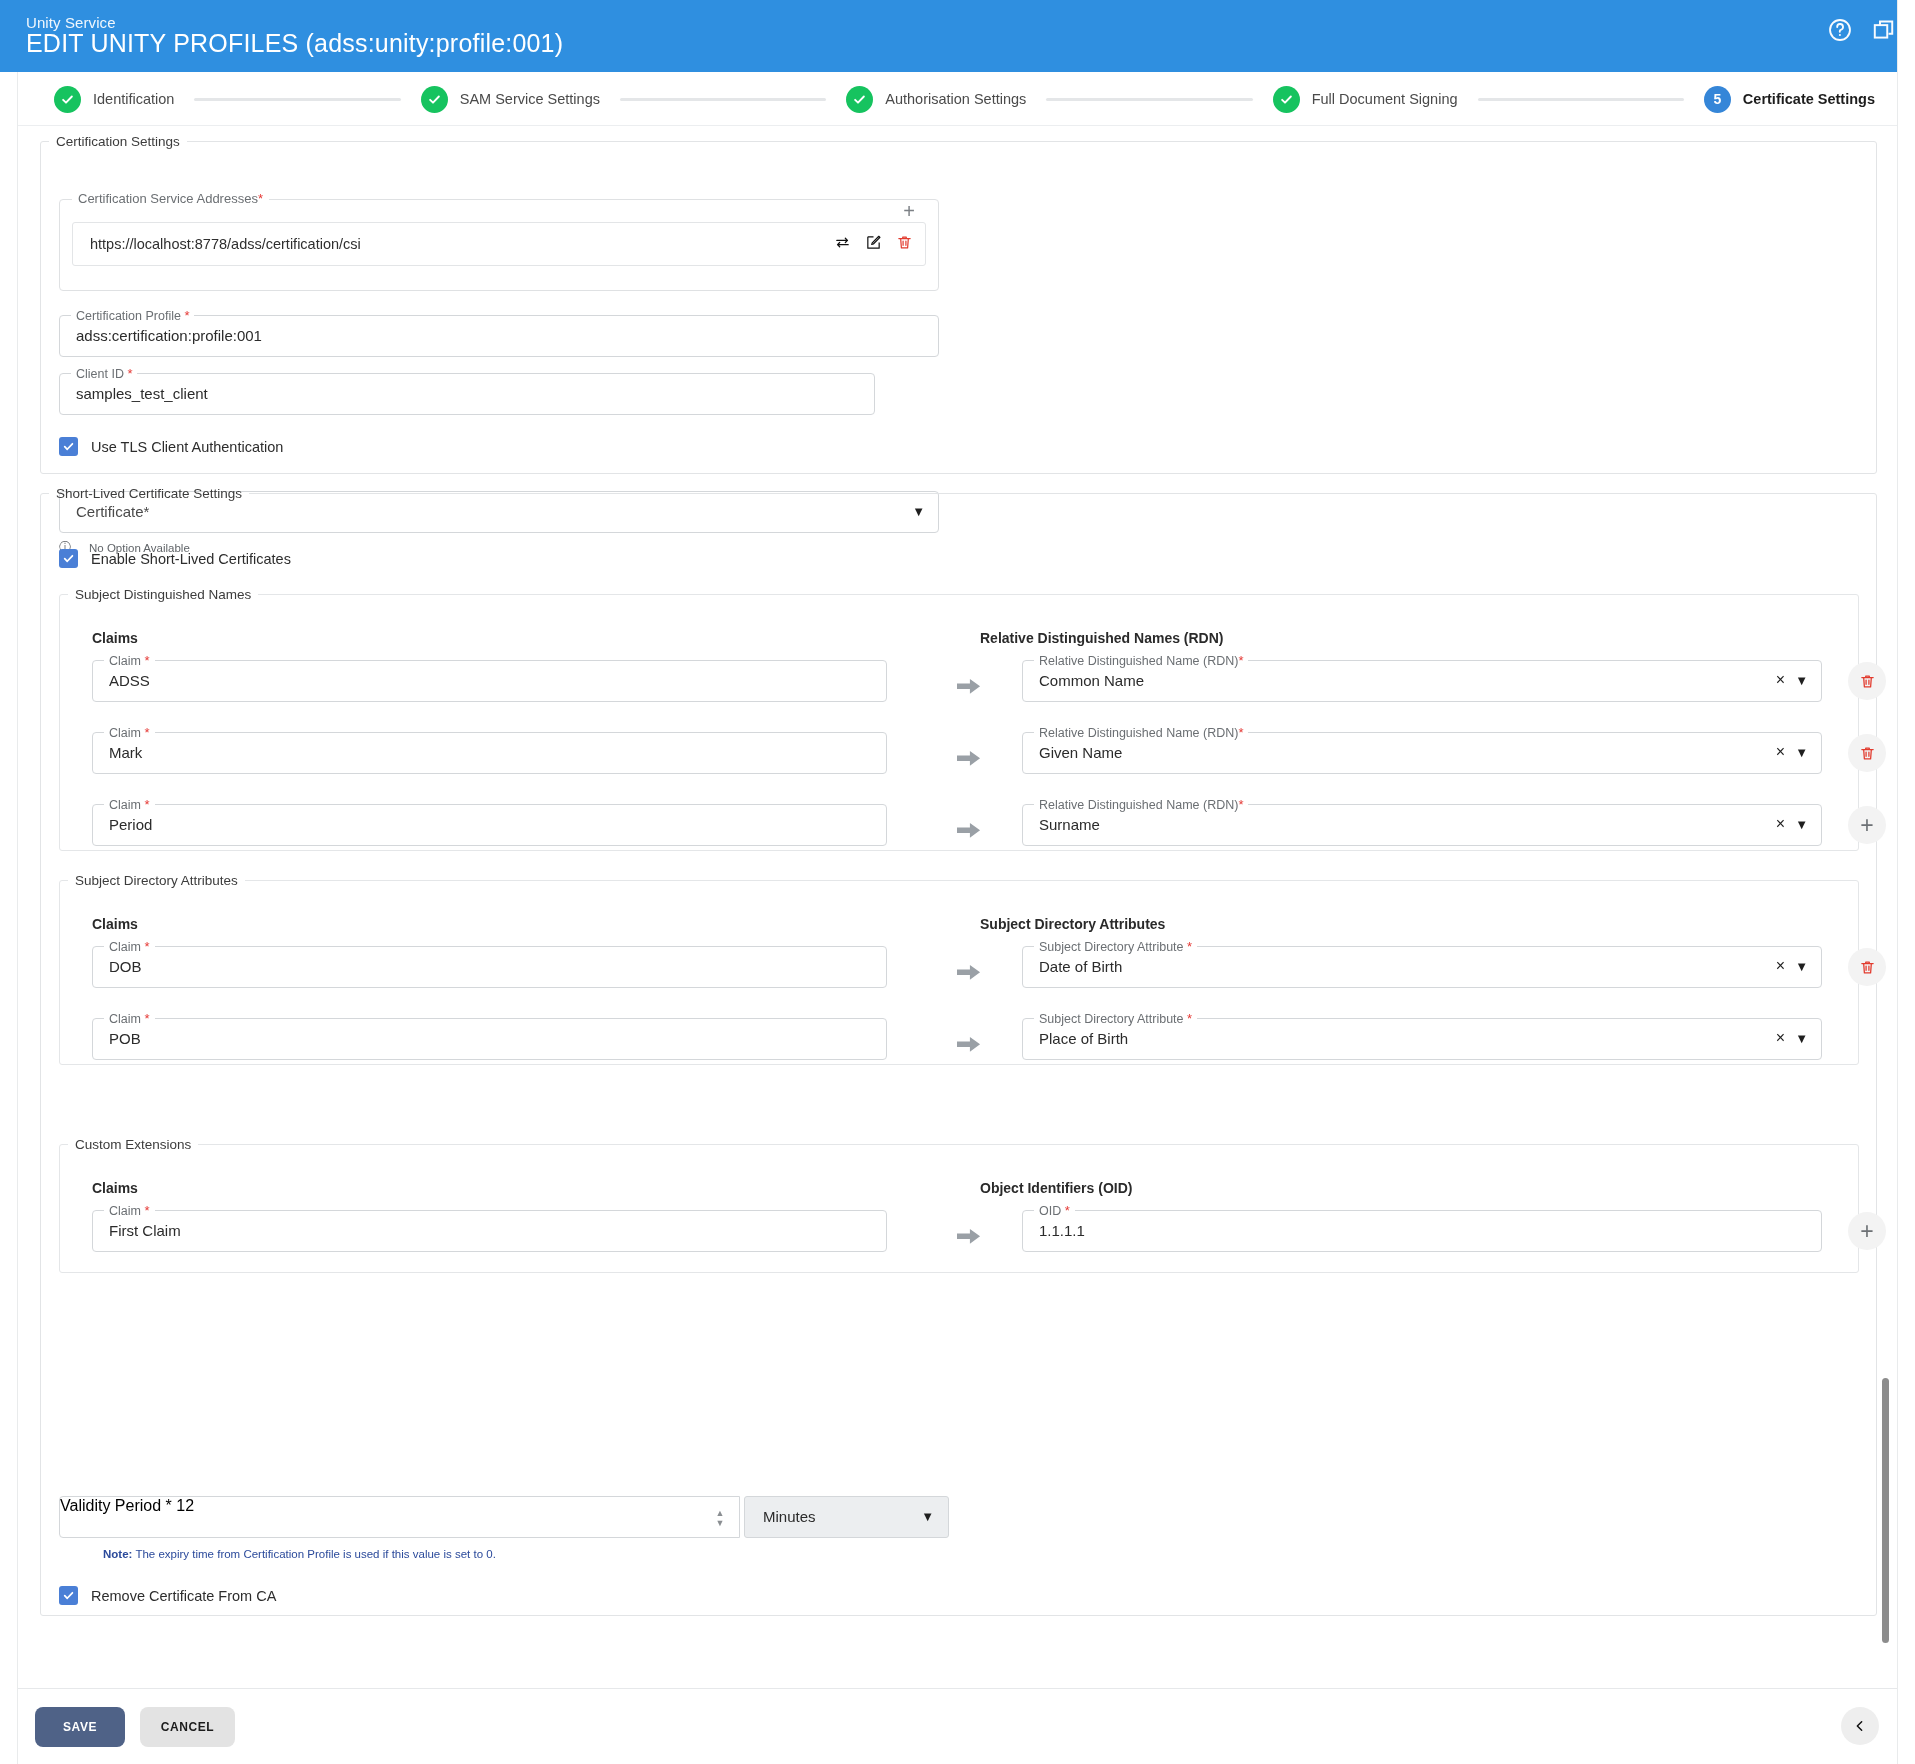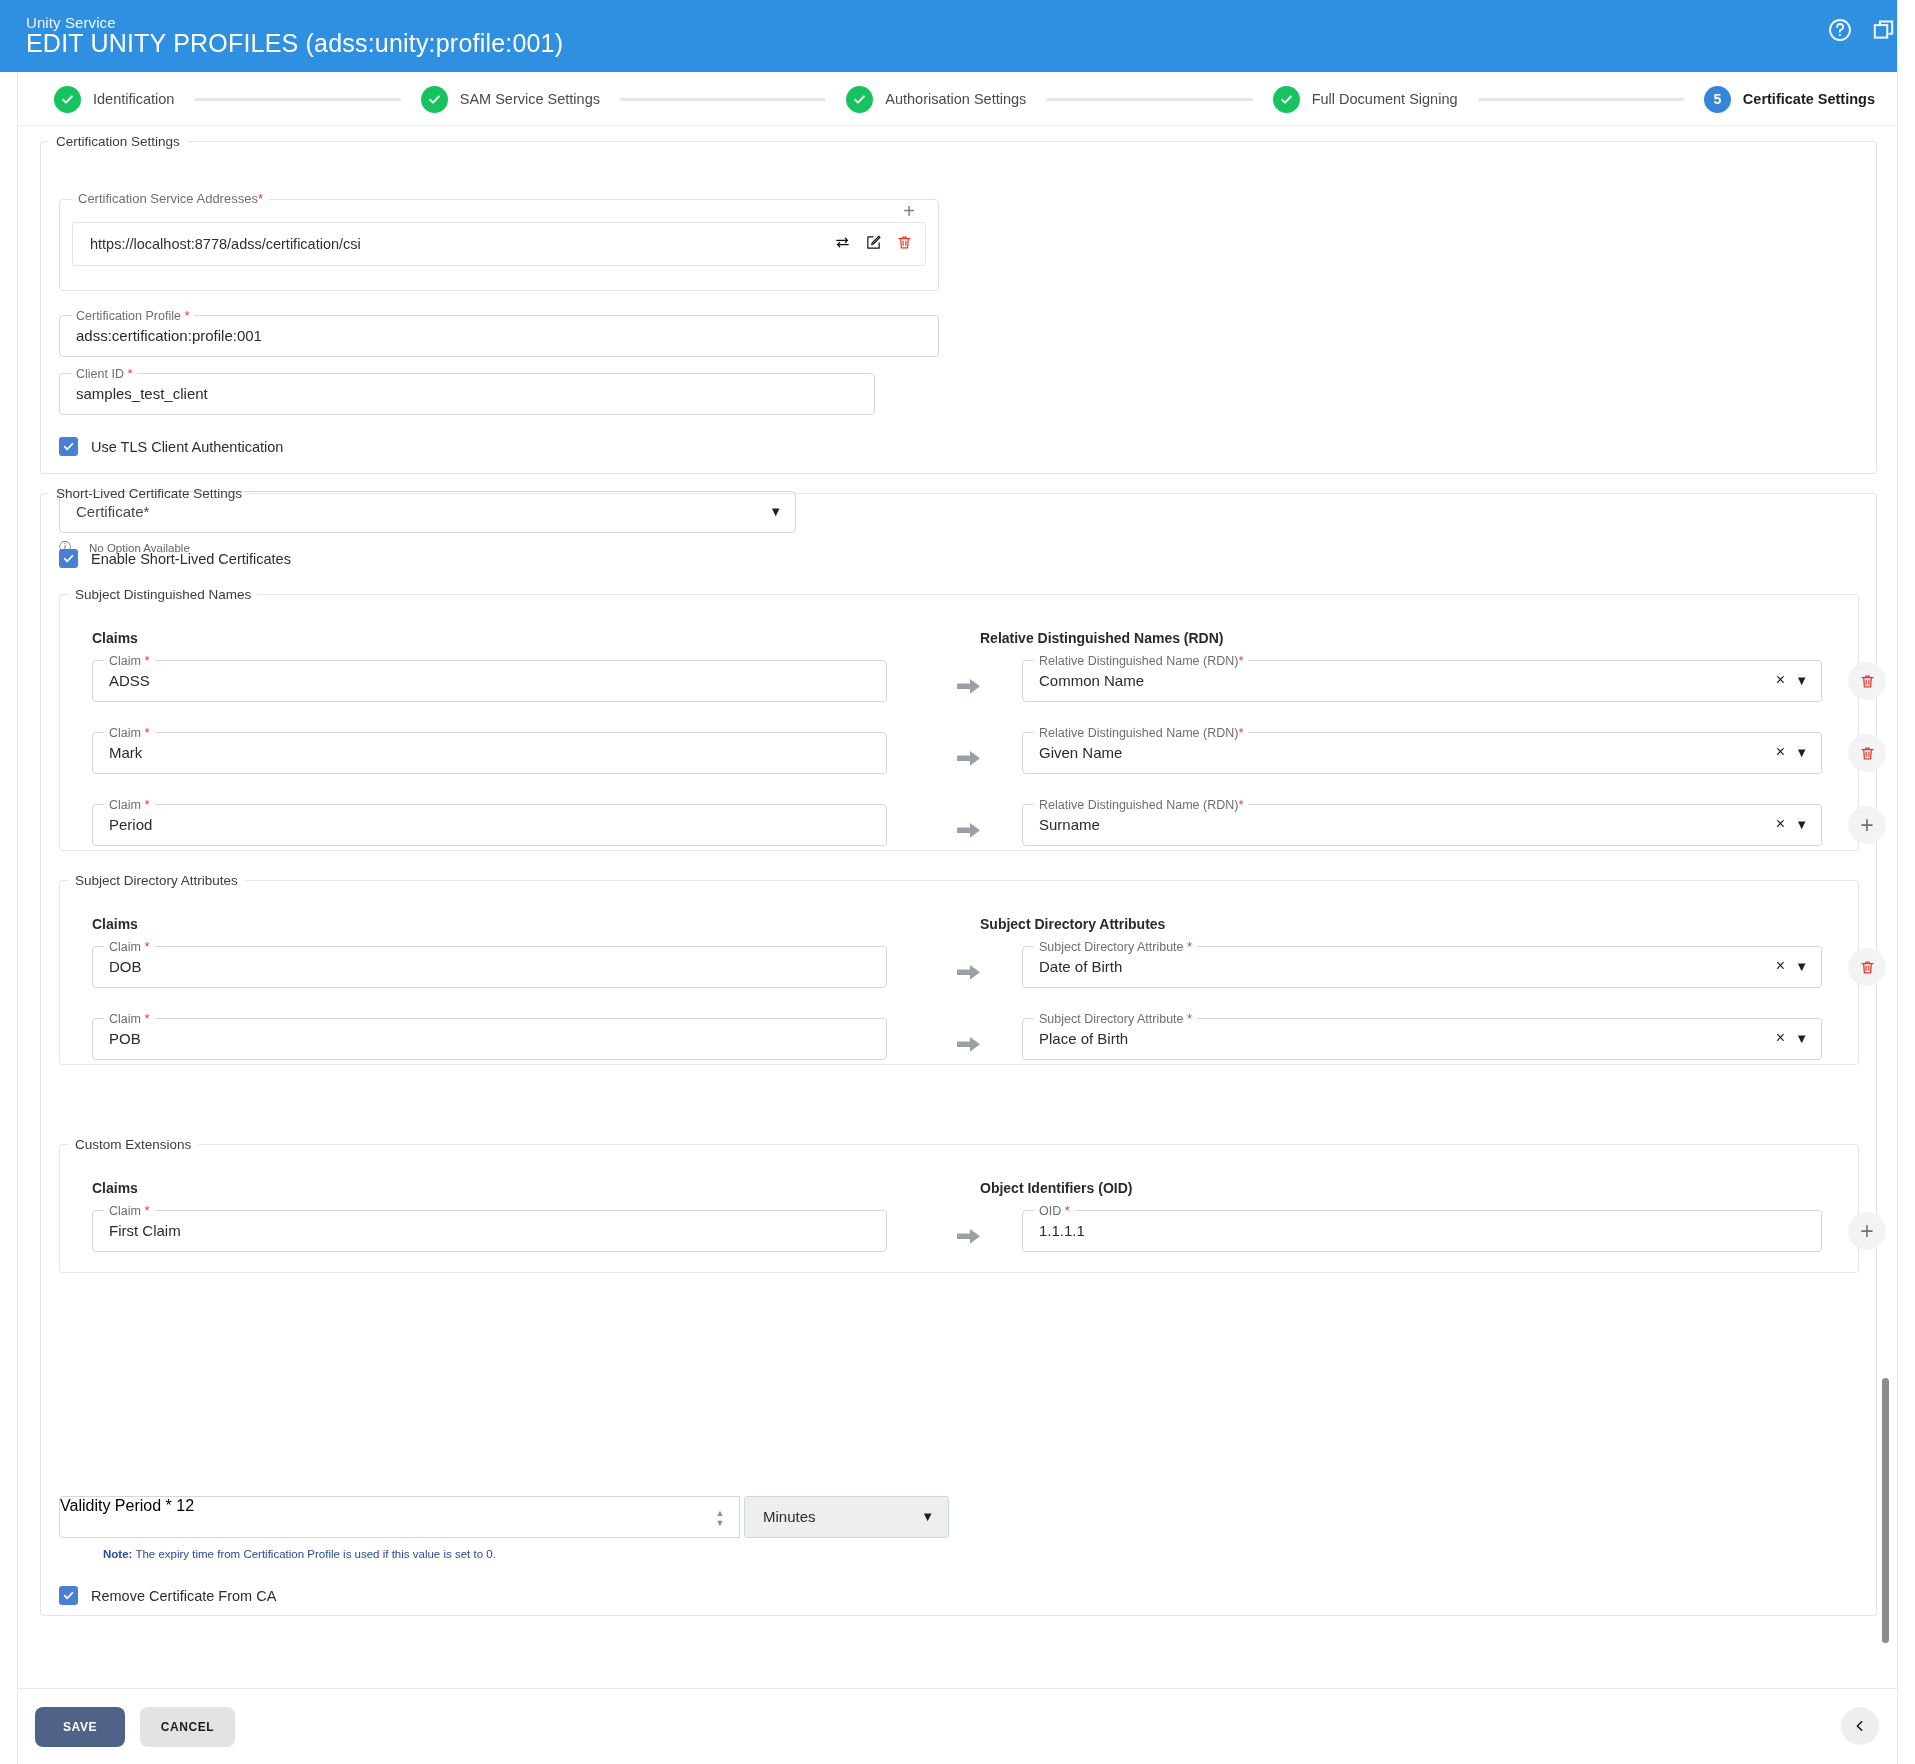--- a/index.html
+++ b/index.html
@@ -364,21 +364,21 @@
 
       <div class="cbrow" style="left:18px; top:288px;">
         <span class="cbox">
           <svg viewBox="0 0 24 24" fill="none" stroke="#fff" stroke-width="3.2" stroke-linecap="round" stroke-linejoin="round">
               <path d="M5 12.4l4.7 4.7L19.2 7"></path>
             </svg>
         </span>
         <span class="cblabel">Use TLS Client Authentication</span>
       </div>
 
-      <div class="mfield sel" style="position:absolute; left:18px; top:342px; width:737px;">
+      <div class="mfield sel" style="position:absolute; left:18px; top:342px; width:880px;">
         <span class="mval" style="color:#4a4a4a;">
           <span>Certificate</span><span class="req">*</span>
         </span>
         <span class="caret">▼</span>
       </div>
       <div class="hint" style="left:18px; top:390px;">
         <span class="ci">ⓘ</span>
         <span>No Option Available</span>
       </div>
     </fieldset>

